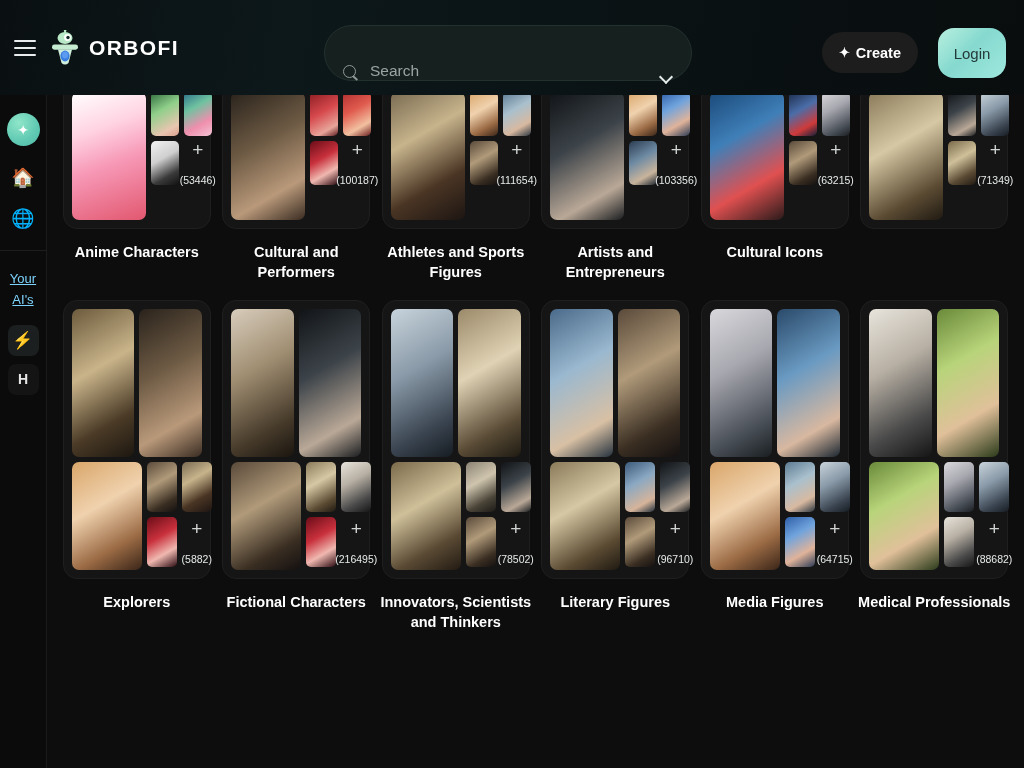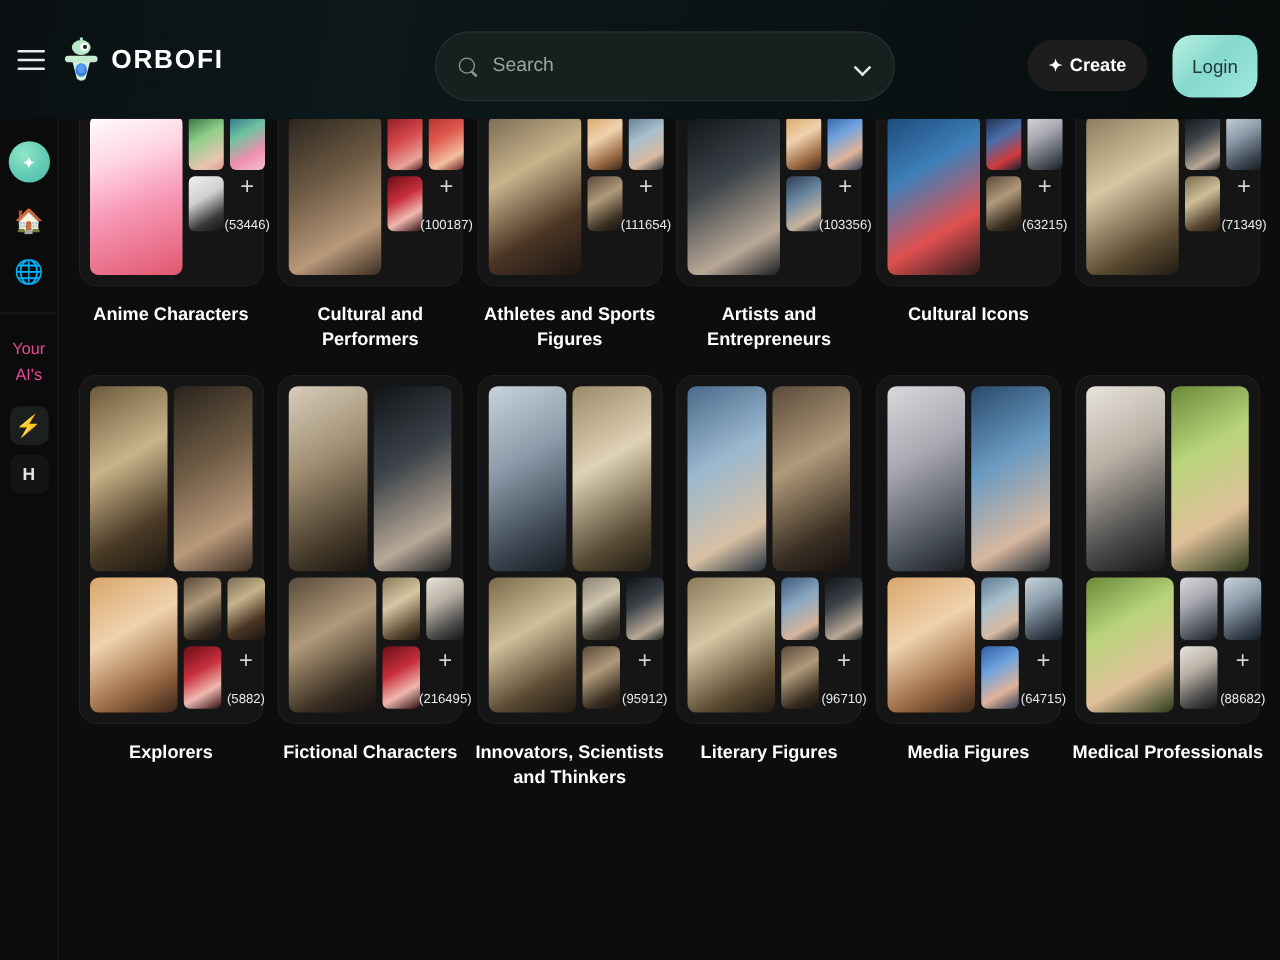--- a/index.html
+++ b/index.html
@@ -26,26 +26,26 @@
   .hamburger span { display: block; height: 2px; background: #e9eced; border-radius: 2px; }
 
   .brand { display: flex; align-items: center; margin-left: 12px; gap: 7px; cursor: pointer; }
   .brand-mark { width: 34px; height: 36px; position: relative; }
   .brand-name {
     color: #ffffff; font-size: 21px; letter-spacing: 1.4px;
     font-weight: 700;
   }
 
   .search-wrap {
-    position: absolute; left: 348px; top: 25px;
+    position: absolute; left: 324px; top: 25px;
     width: 368px; height: 56px;
     background: #16211f;
     border: 1px solid #22302e;
     border-radius: 28px;
-    display: flex; align-items: center; padding: 0 18px;
+    display: flex; align-items: flex-end; padding: 0 18px;
   }
   .search-icon { width: 15px; height: 15px; position: relative; flex: 0 0 auto; }
   .search-icon::before {
     content: ""; position: absolute; left: 0; top: 0;
     width: 11px; height: 11px; border: 1.6px solid #8d9a98; border-radius: 50%;
   }
   .search-icon::after {
     content: ""; position: absolute; left: 9.5px; top: 10px;
     width: 6px; height: 1.6px; background: #8d9a98; transform: rotate(42deg);
     transform-origin: left center;
@@ -97,22 +97,22 @@
   .side-top { padding-top: 18px; display: flex; flex-direction: column; align-items: center; gap: 22px; }
   .orb-btn {
     width: 33px; height: 33px; border-radius: 50%;
     background: radial-gradient(circle at 36% 30%, #8fe6c8 0%, #63cbb4 55%, #4db9a8 100%);
     display: flex; align-items: center; justify-content: center;
     color: #fff; font-size: 14px; cursor: pointer;
   }
   .ico-btn { font-size: 19px; line-height: 1; cursor: pointer; }
   .side-div { width: 47px; height: 1px; background: #1d1d1d; margin-top: 22px; }
   .side-label {
-    color: #ec4899; font-size: 13px; line-height: 1.6;
-    text-align: center; margin-top: 18px; width: 44px;
+    color: #7dd3fc; font-size: 13px; line-height: 1.6;
+    text-align: center; margin-top: 18px; width: 44px; text-decoration: underline;
   }
   .bolt-btn {
     margin-top: 14px; width: 31px; height: 31px; border-radius: 8px;
     background: #1c1f1f; display: flex; align-items: center; justify-content: center;
     color: #3fd6c4; font-size: 17px; cursor: pointer;
   }
   .h-btn {
     margin-top: 8px; width: 31px; height: 31px; border-radius: 8px;
     background: #141414; display: flex; align-items: center; justify-content: center;
     color: #e6e6e6; font-size: 14px; font-weight: 700; cursor: pointer;
@@ -458,21 +458,21 @@
           <div class="big-pic p20" style="height:108px;width:70px;"></div>
           <div class="thumb-col" style="width:66px;">
             <div class="thumb-row">
               <div class="thumb p22" style="width:30px;height:50px;"></div>
               <div class="thumb p11" style="width:30px;height:50px;"></div>
             </div>
             <div class="thumb-row">
               <div class="thumb p24" style="width:30px;height:50px;"></div>
               <div class="plus-cell" style="width:30px;height:50px;">
                 <span class="plus-sign">+</span>
-                <span class="count">(95912)</span>
+                <span class="count">(78502)</span>
               </div>
             </div>
           </div>
         </div>
       </div>
       <div class="cat-label">Innovators, Scientists and Thinkers</div>
     </div>
 
     <div class="cell">
       <div class="card tall">

